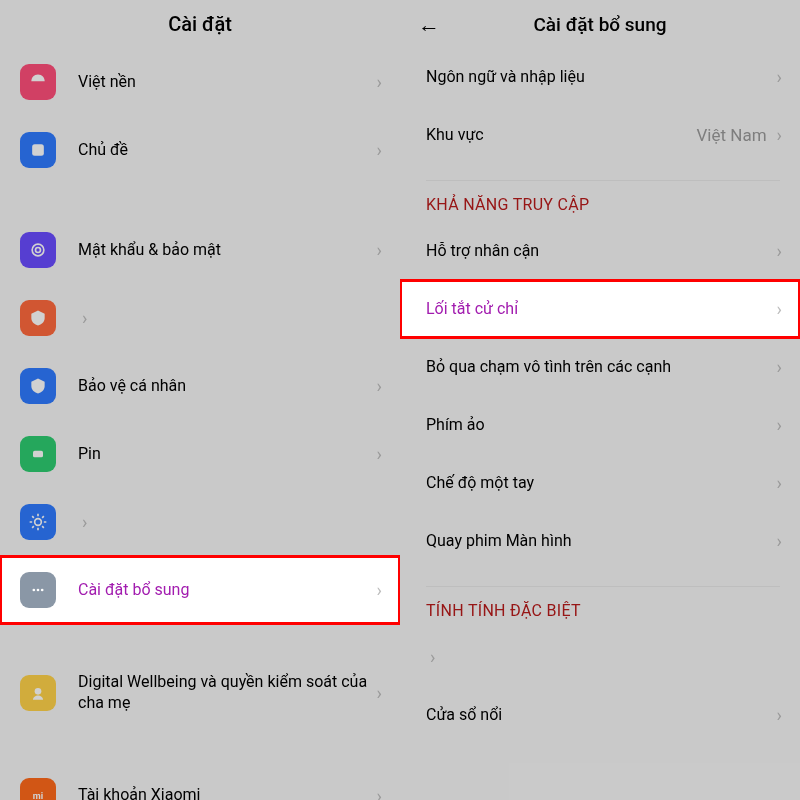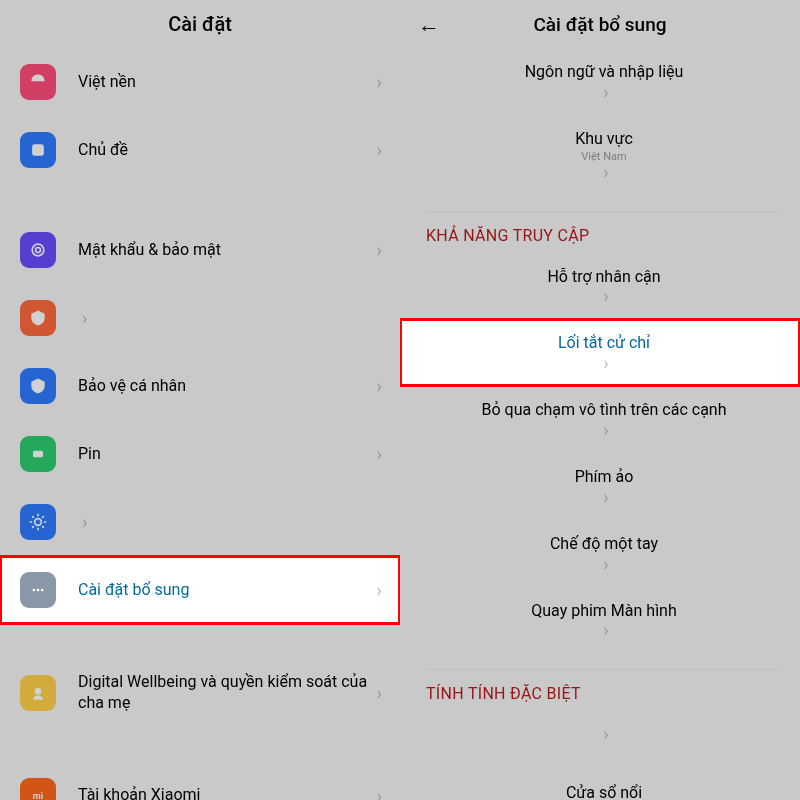--- a/index.html
+++ b/index.html
@@ -49,40 +49,41 @@
       line-height: 1;
     }
     .list { padding: 0 0 0 0; }
     .row {
       display: flex;
       align-items: center;
       padding: 16px 18px 16px 20px;
       min-height: 66px;
       position: relative;
     }
-    .row.small { min-height: 58px; padding: 14px 18px 14px 20px; flex-direction: column; }
+    .row.small { min-height: 58px; padding: 14px 18px 14px 20px; }
     .row .icon-box {
       width: 36px;
       height: 36px;
       border-radius: 9px;
       margin-right: 22px;
       display: flex;
       align-items: center;
       justify-content: center;
       flex-shrink: 0;
     }
     .row .label {
       flex: 1;
       font-size: 16px;
       color: #000;
       line-height: 1.3;
     }
     .row .value {
-      font-size: 11px;
+      font-size: 17px;
       color: #9a9a9a;
+      margin-right: 6px;
     }
     .row .chev {
       color: #bdbdbd;
       font-size: 18px;
       line-height: 1;
       margin-left: 4px;
     }
     .group-gap { height: 32px; }
     .group-gap-sm { height: 16px; }
     .section-title {
@@ -96,21 +97,21 @@
       background: #e8e8e8;
       margin: 0 20px 0 26px;
     }
     .highlight {
       background: #ffffff;
       outline: 3px solid #ff0000;
       outline-offset: -2px;
       z-index: 10;
       position: relative;
     }
-    .highlight .label { color: #0369a1; }
+    .highlight .label { color: #a21caf; }
     .highlight .chev { color: #bdbdbd; }
     
     .screen-left .highlight { z-index: 20; }
     .screen-right .row { padding-left: 26px; }
     .screen-right .header { font-size: 19px; }
     .inner-svg { width: 20px; height: 20px; }
   </style>
 </head>
 <body>
 

